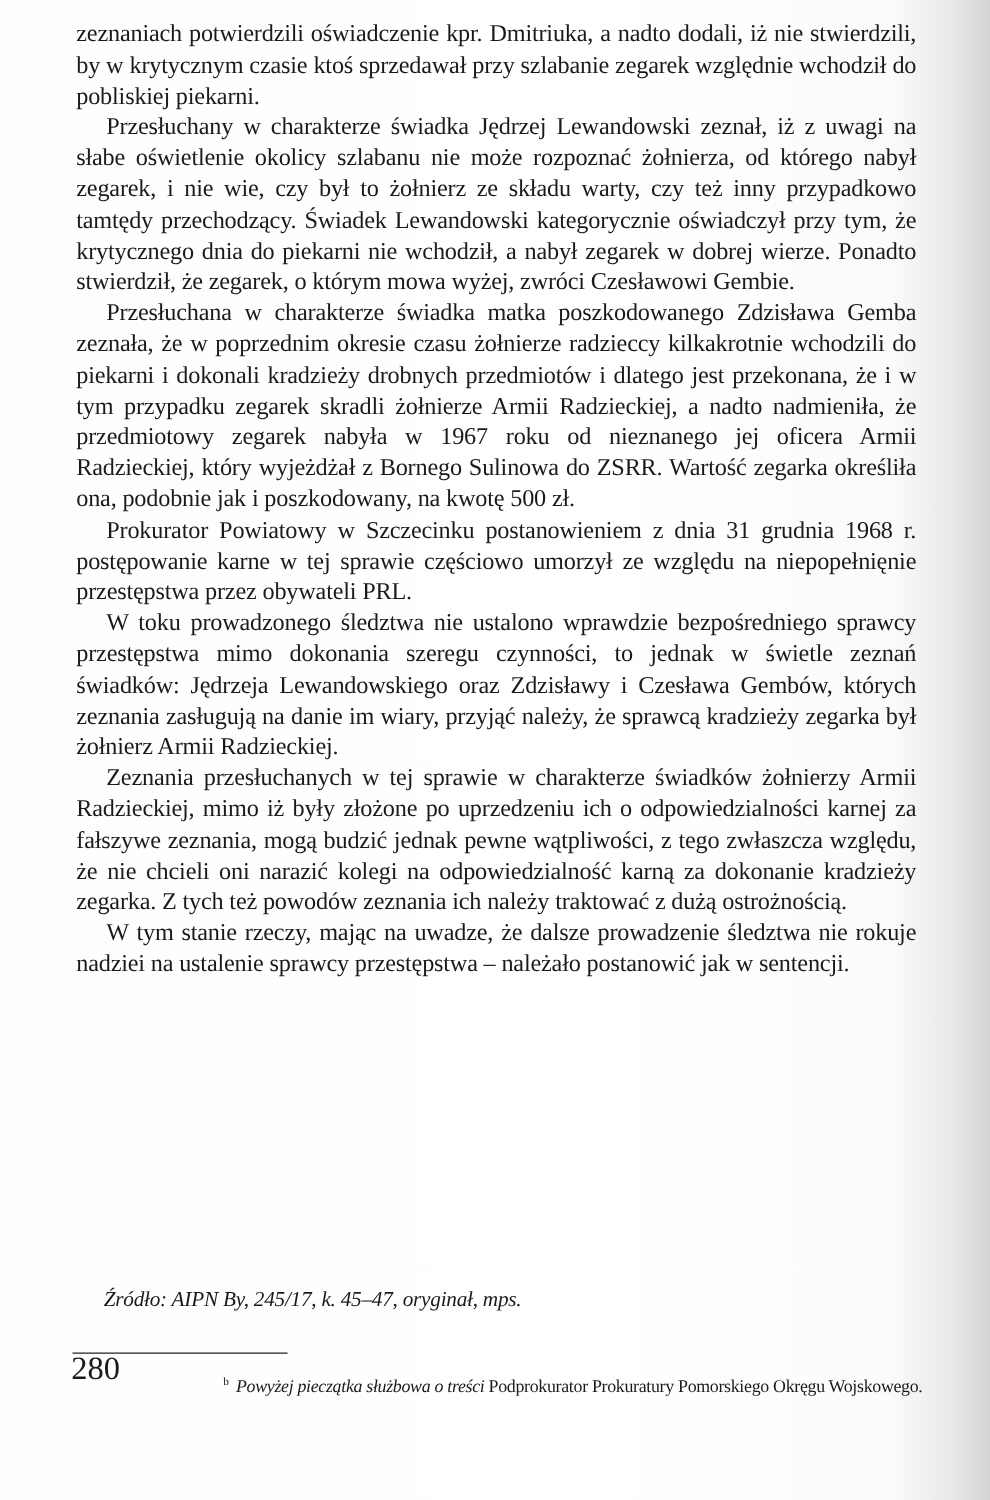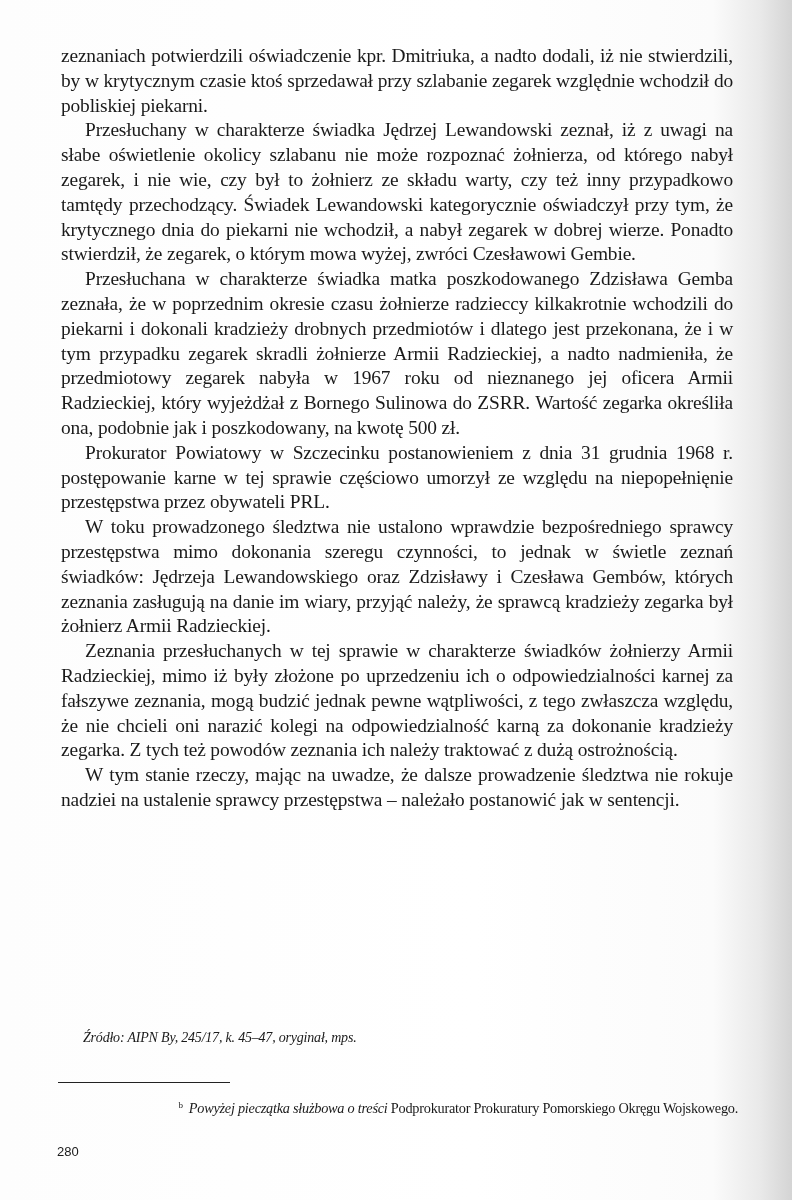--- a/index.html
+++ b/index.html
@@ -24,21 +24,20 @@
       position: absolute;
       left: 61px;
       top: 16px;
       width: 672px;
       font-family: "Liberation Serif", serif;
       font-size: 19.4px;
       line-height: 24.8px;
       color: #1a1a1a;
       text-align: justify;
       letter-spacing: -0.15px;
-      margin-top: 28px;
     }
     .para {
       margin: 0;
       text-indent: 24px;
       hyphens: manual;
     }
     .para.first {
       text-indent: 0;
     }
     .signature {
@@ -50,21 +49,21 @@
     sup {
       font-size: 11px;
       line-height: 0;
       vertical-align: 0.55em;
     }
     .source {
       position: absolute;
       left: 83px;
       top: 1030px;
       font-family: "Liberation Serif", serif;
-      font-size: 14px;
+      font-size: 17px;
       font-style: italic;
       color: #1a1a1a;
       letter-spacing: -0.2px;
     }
     .footnote-rule {
       position: absolute;
       left: 58px;
       top: 1082px;
       width: 172px;
       height: 0;
@@ -86,23 +85,23 @@
       font-size: 9px;
       vertical-align: 0.6em;
       margin-right: 6px;
     }
     .footnote .italic-part {
       font-style: italic;
     }
     .page-number {
       position: absolute;
       left: 57px;
-      top: 1144px;
-      font-family: Liberation Sans, sans-serif;
-      font-size: 13px;
+      top: 1080px;
+      font-family: Liberation Serif, serif;
+      font-size: 26px;
       color: #1a1a1a;
     }
   </style>
 </head>
 <body>
 
 <div class="page">
 
   <div class="text-block">
     <p class="para first">zeznaniach potwierdzili oświadczenie kpr. Dmitriuka, a nadto dodali, iż nie stwierdzili, by w krytycznym czasie ktoś sprzedawał przy szlabanie zegarek względnie wchodził do pobliskiej piekarni.</p>

